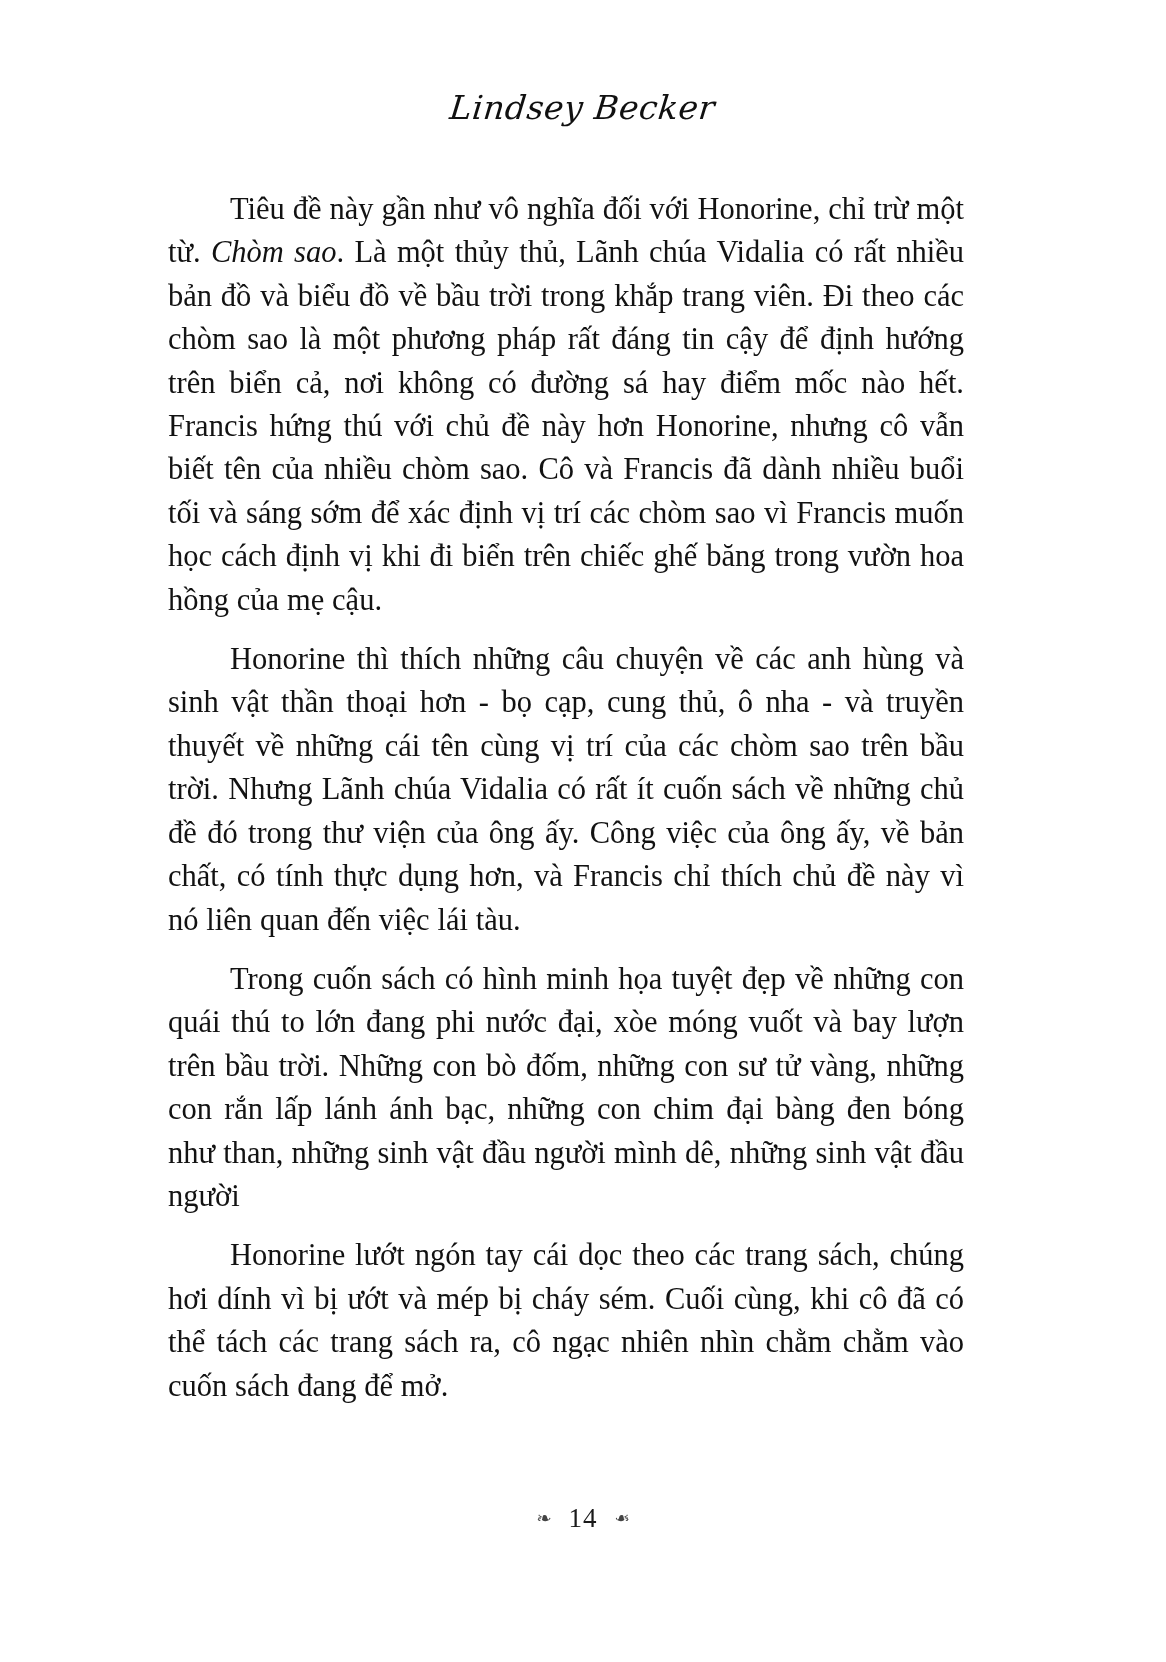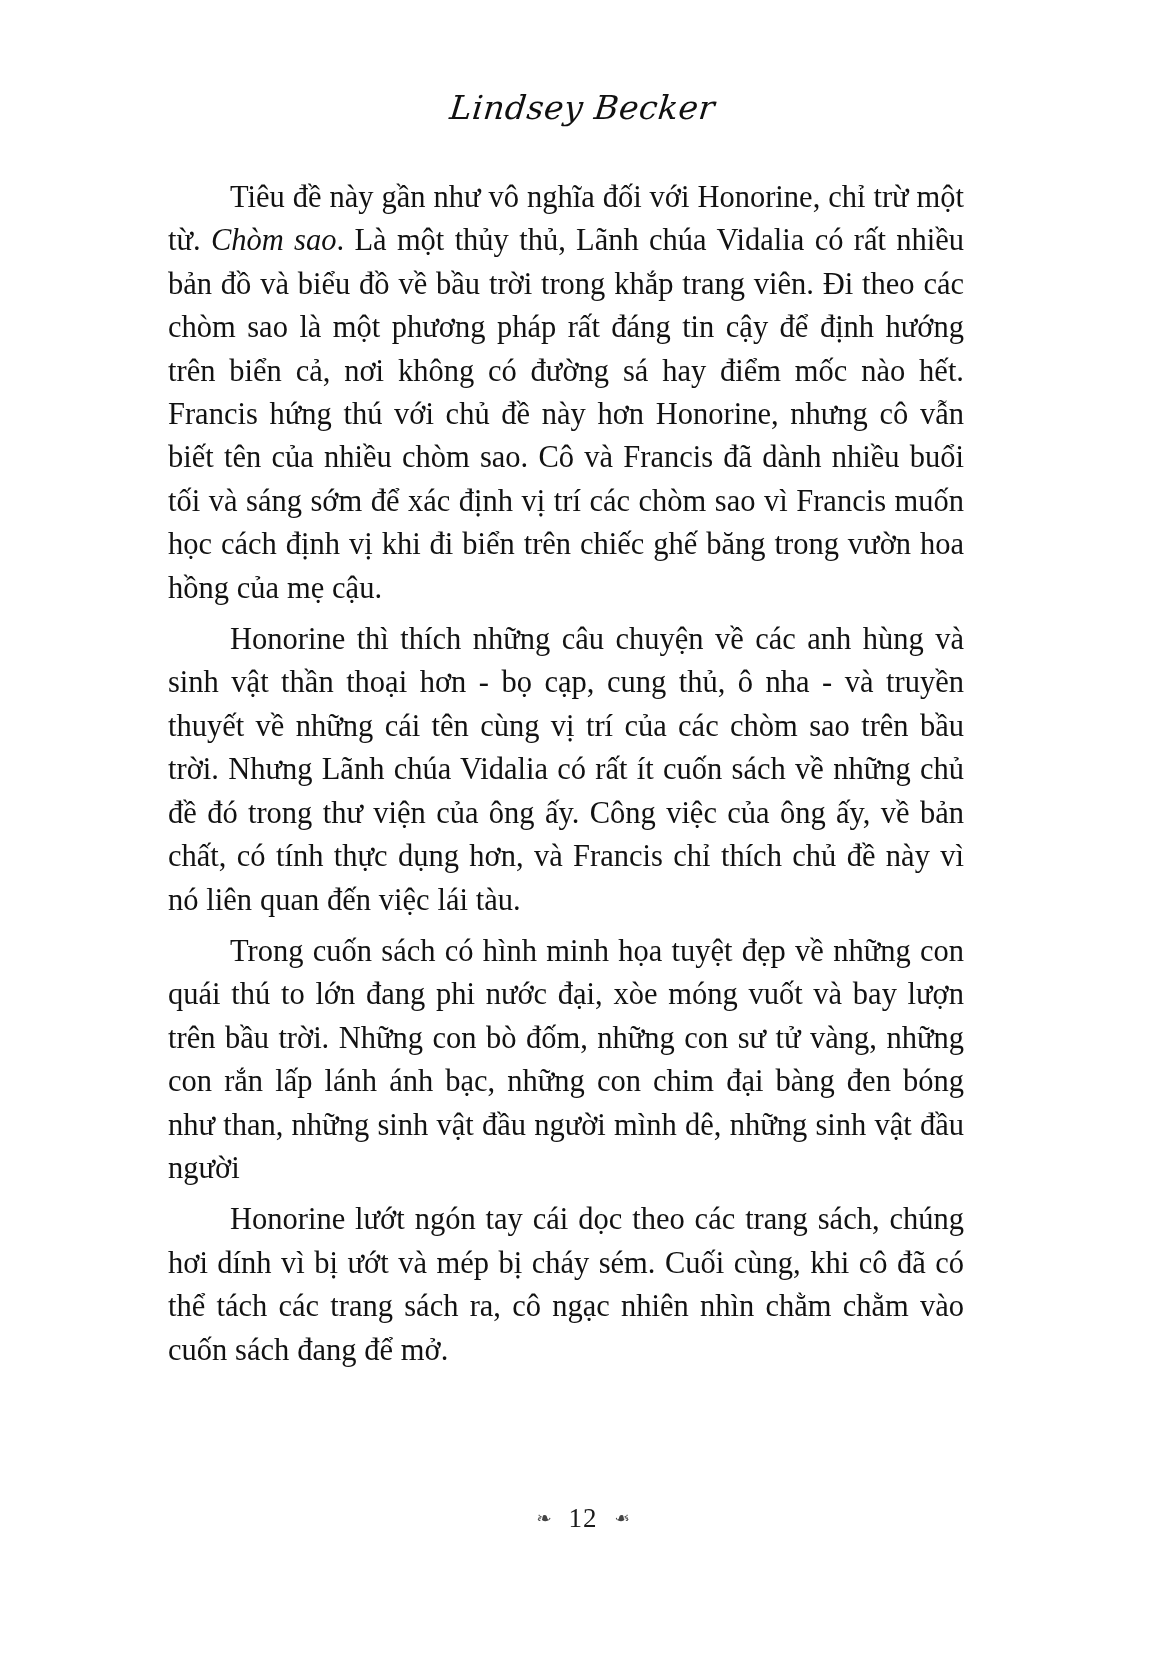--- a/index.html
+++ b/index.html
@@ -31,37 +31,37 @@
     letter-spacing: 0.5px;
     color: #101010;
   }
   .running-head .rh-inner {
     display: inline-block;
     transform: skewX(-6deg);
     font-weight: 400;
   }
   .textblock {
     position: absolute;
-    top: 176px;
+    top: 188px;
     left: 168px;
     width: 796px;
   }
   p.para {
     margin: 0;
     text-align: justify;
     text-justify: inter-word;
     text-indent: 62px;
     font-size: 30.5px;
     line-height: 43.4px;
     word-spacing: 0.2px;
     color: #121212;
     hyphens: none;
   }
   p.para + p.para {
-    margin-top: 8px;
+    margin-top: 16px;
   }
   .it {
     font-style: italic;
   }
   .folio {
     position: absolute;
     bottom: 128px;
     left: 0;
     width: 1166px;
     text-align: center;
@@ -97,16 +97,16 @@
 
     <p class="para"><span>Honorine thì thích những câu chuyện về các anh hùng và sinh vật thần thoại hơn - bọ cạp, cung thủ, ô nha - và truyền thuyết về những cái tên cùng vị trí của các chòm sao trên bầu trời. Nhưng Lãnh chúa Vidalia có rất ít cuốn sách về những chủ đề đó trong thư viện của ông ấy. Công việc của ông ấy, về bản chất, có tính thực dụng hơn, và Francis chỉ thích chủ đề này vì nó liên quan đến việc lái tàu.</span></p>
 
     <p class="para"><span>Trong cuốn sách có hình minh họa tuyệt đẹp về những con quái thú to lớn đang phi nước đại, xòe móng vuốt và bay lượn trên bầu trời. Những con bò đốm, những con sư tử vàng, những con rắn lấp lánh ánh bạc, những con chim đại bàng đen bóng như than, những sinh vật đầu người mình dê, những sinh vật đầu người</span></p>
 
     <p class="para"><span>Honorine lướt ngón tay cái dọc theo các trang sách, chúng hơi dính vì bị ướt và mép bị cháy sém. Cuối cùng, khi cô đã có thể tách các trang sách ra, cô ngạc nhiên nhìn chằm chằm vào cuốn sách đang để mở.</span></p>
 
   </div>
 
   <div class="folio">
-    <span class="orn left">❧</span><span class="num">12</span><span class="orn right">❧</span>
+    <span class="orn left">❧</span><span class="num">14</span><span class="orn right">❧</span>
   </div>
 
 </div>
 
 </body></html>

